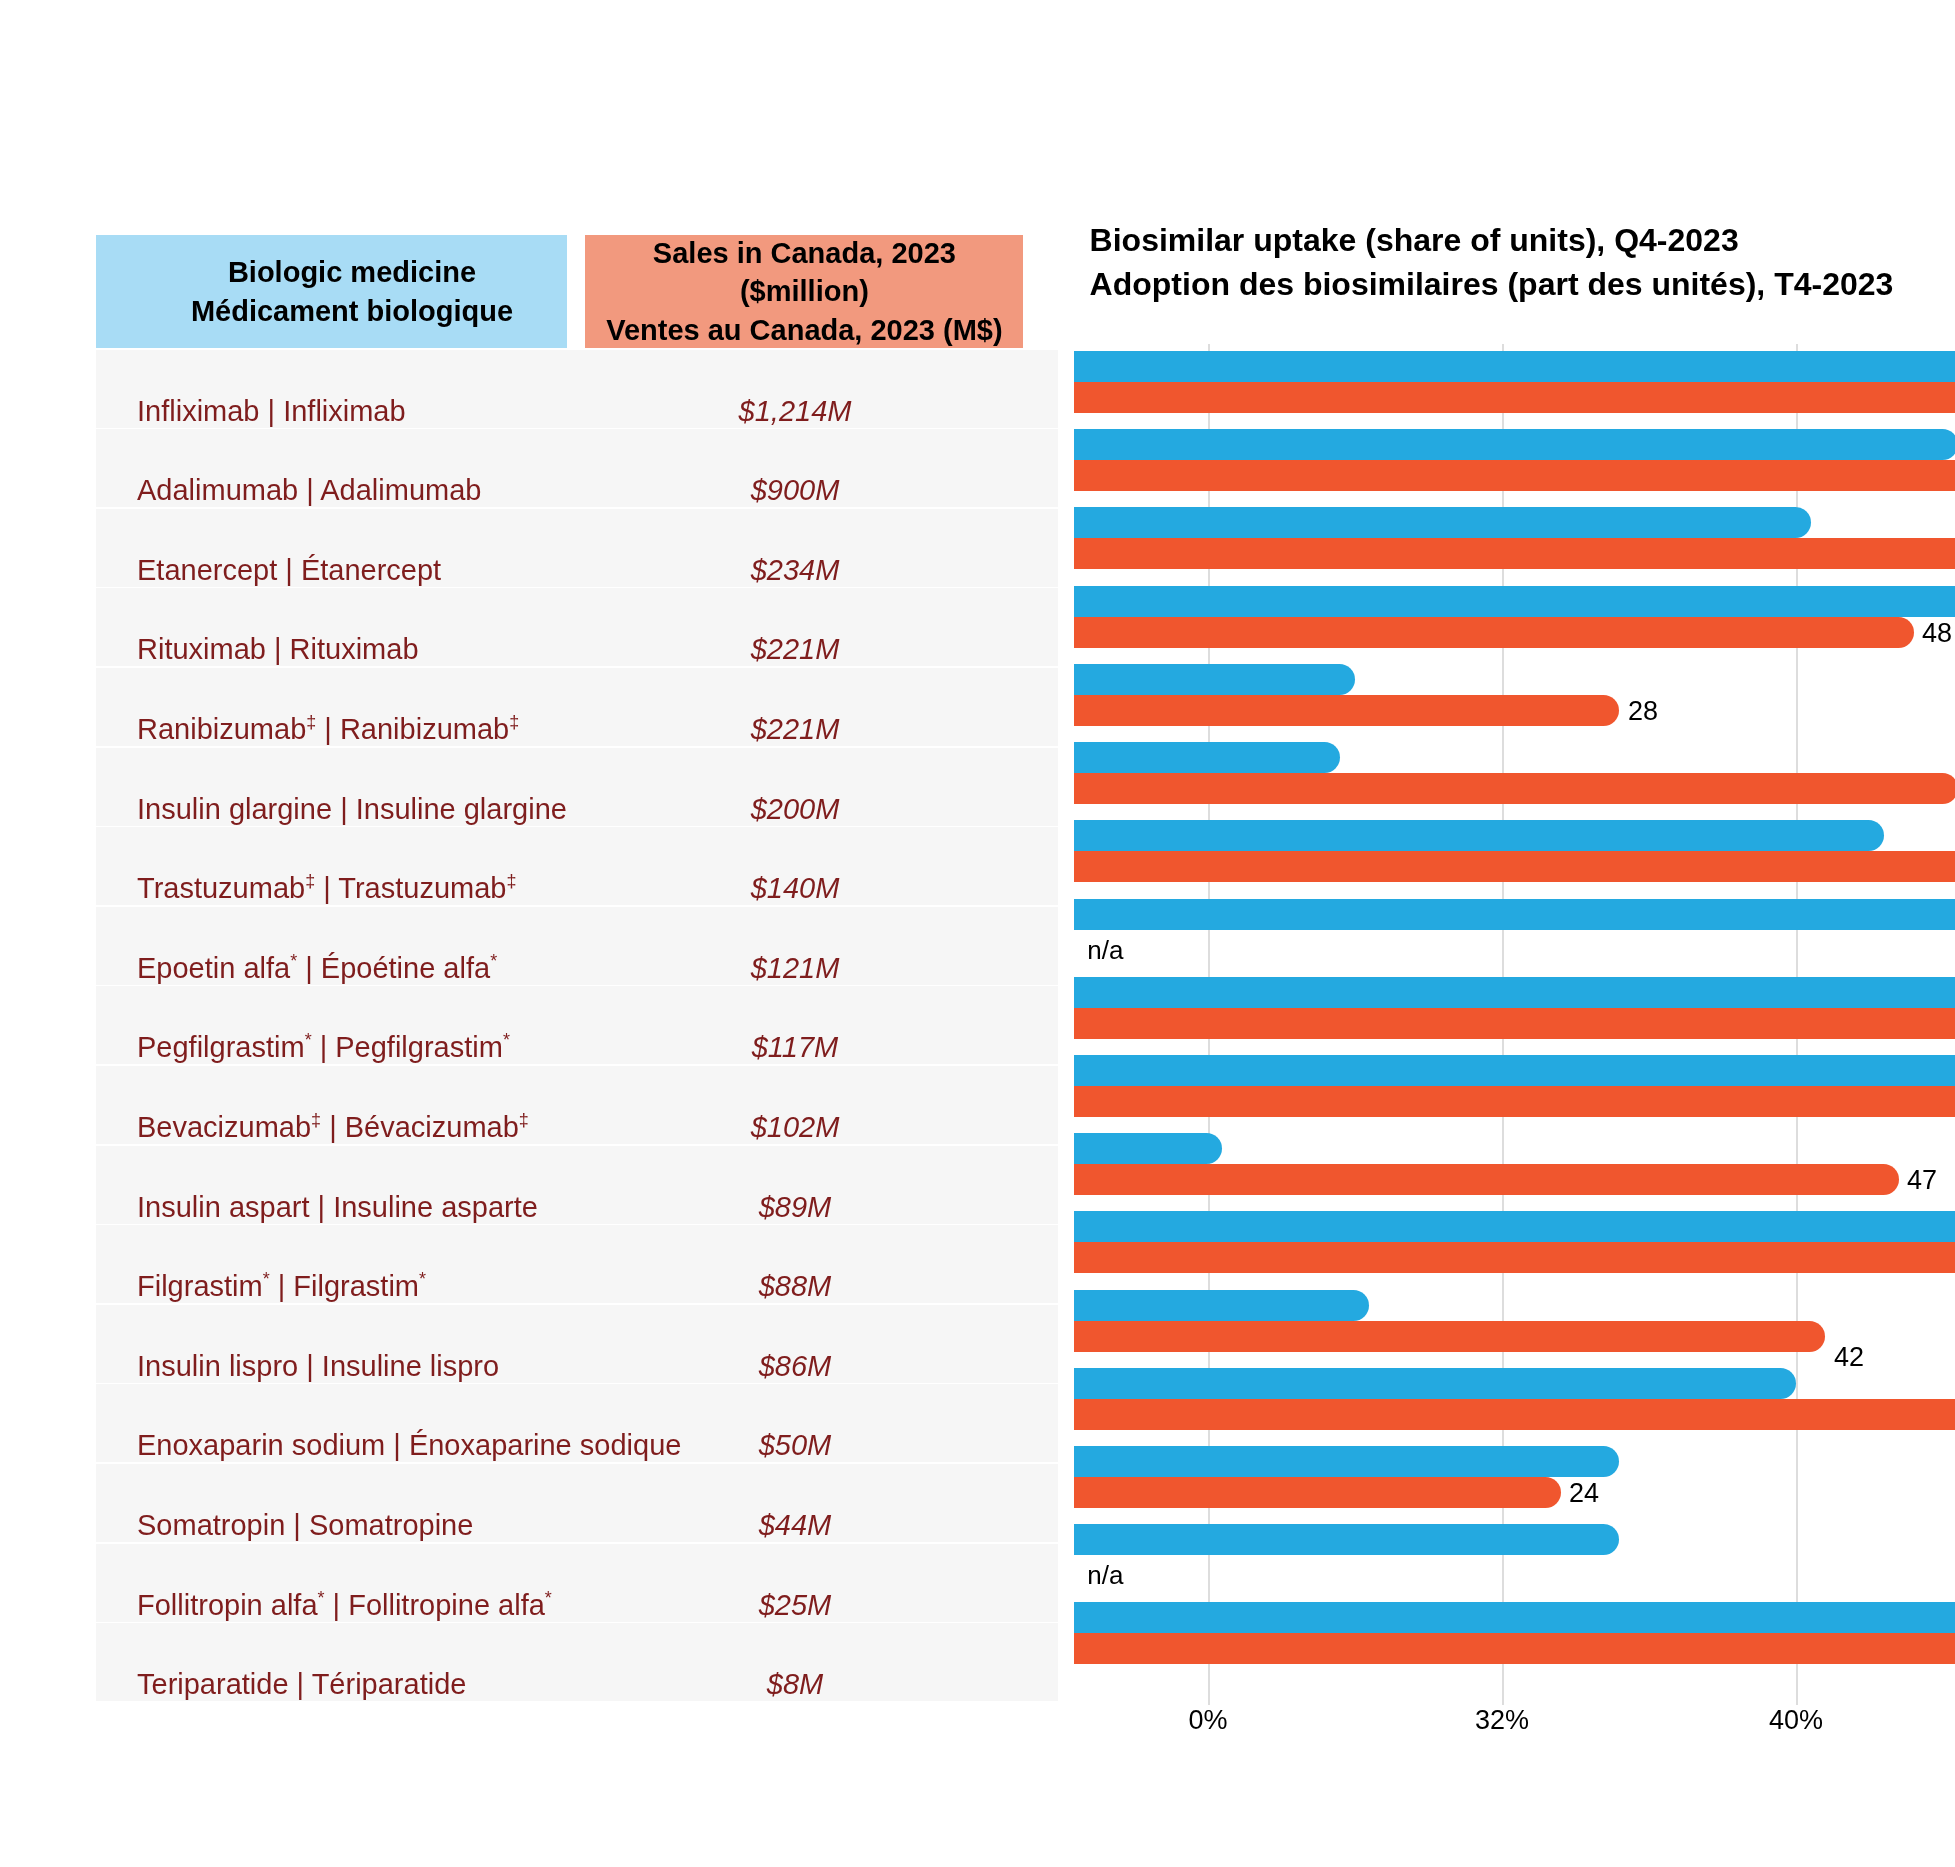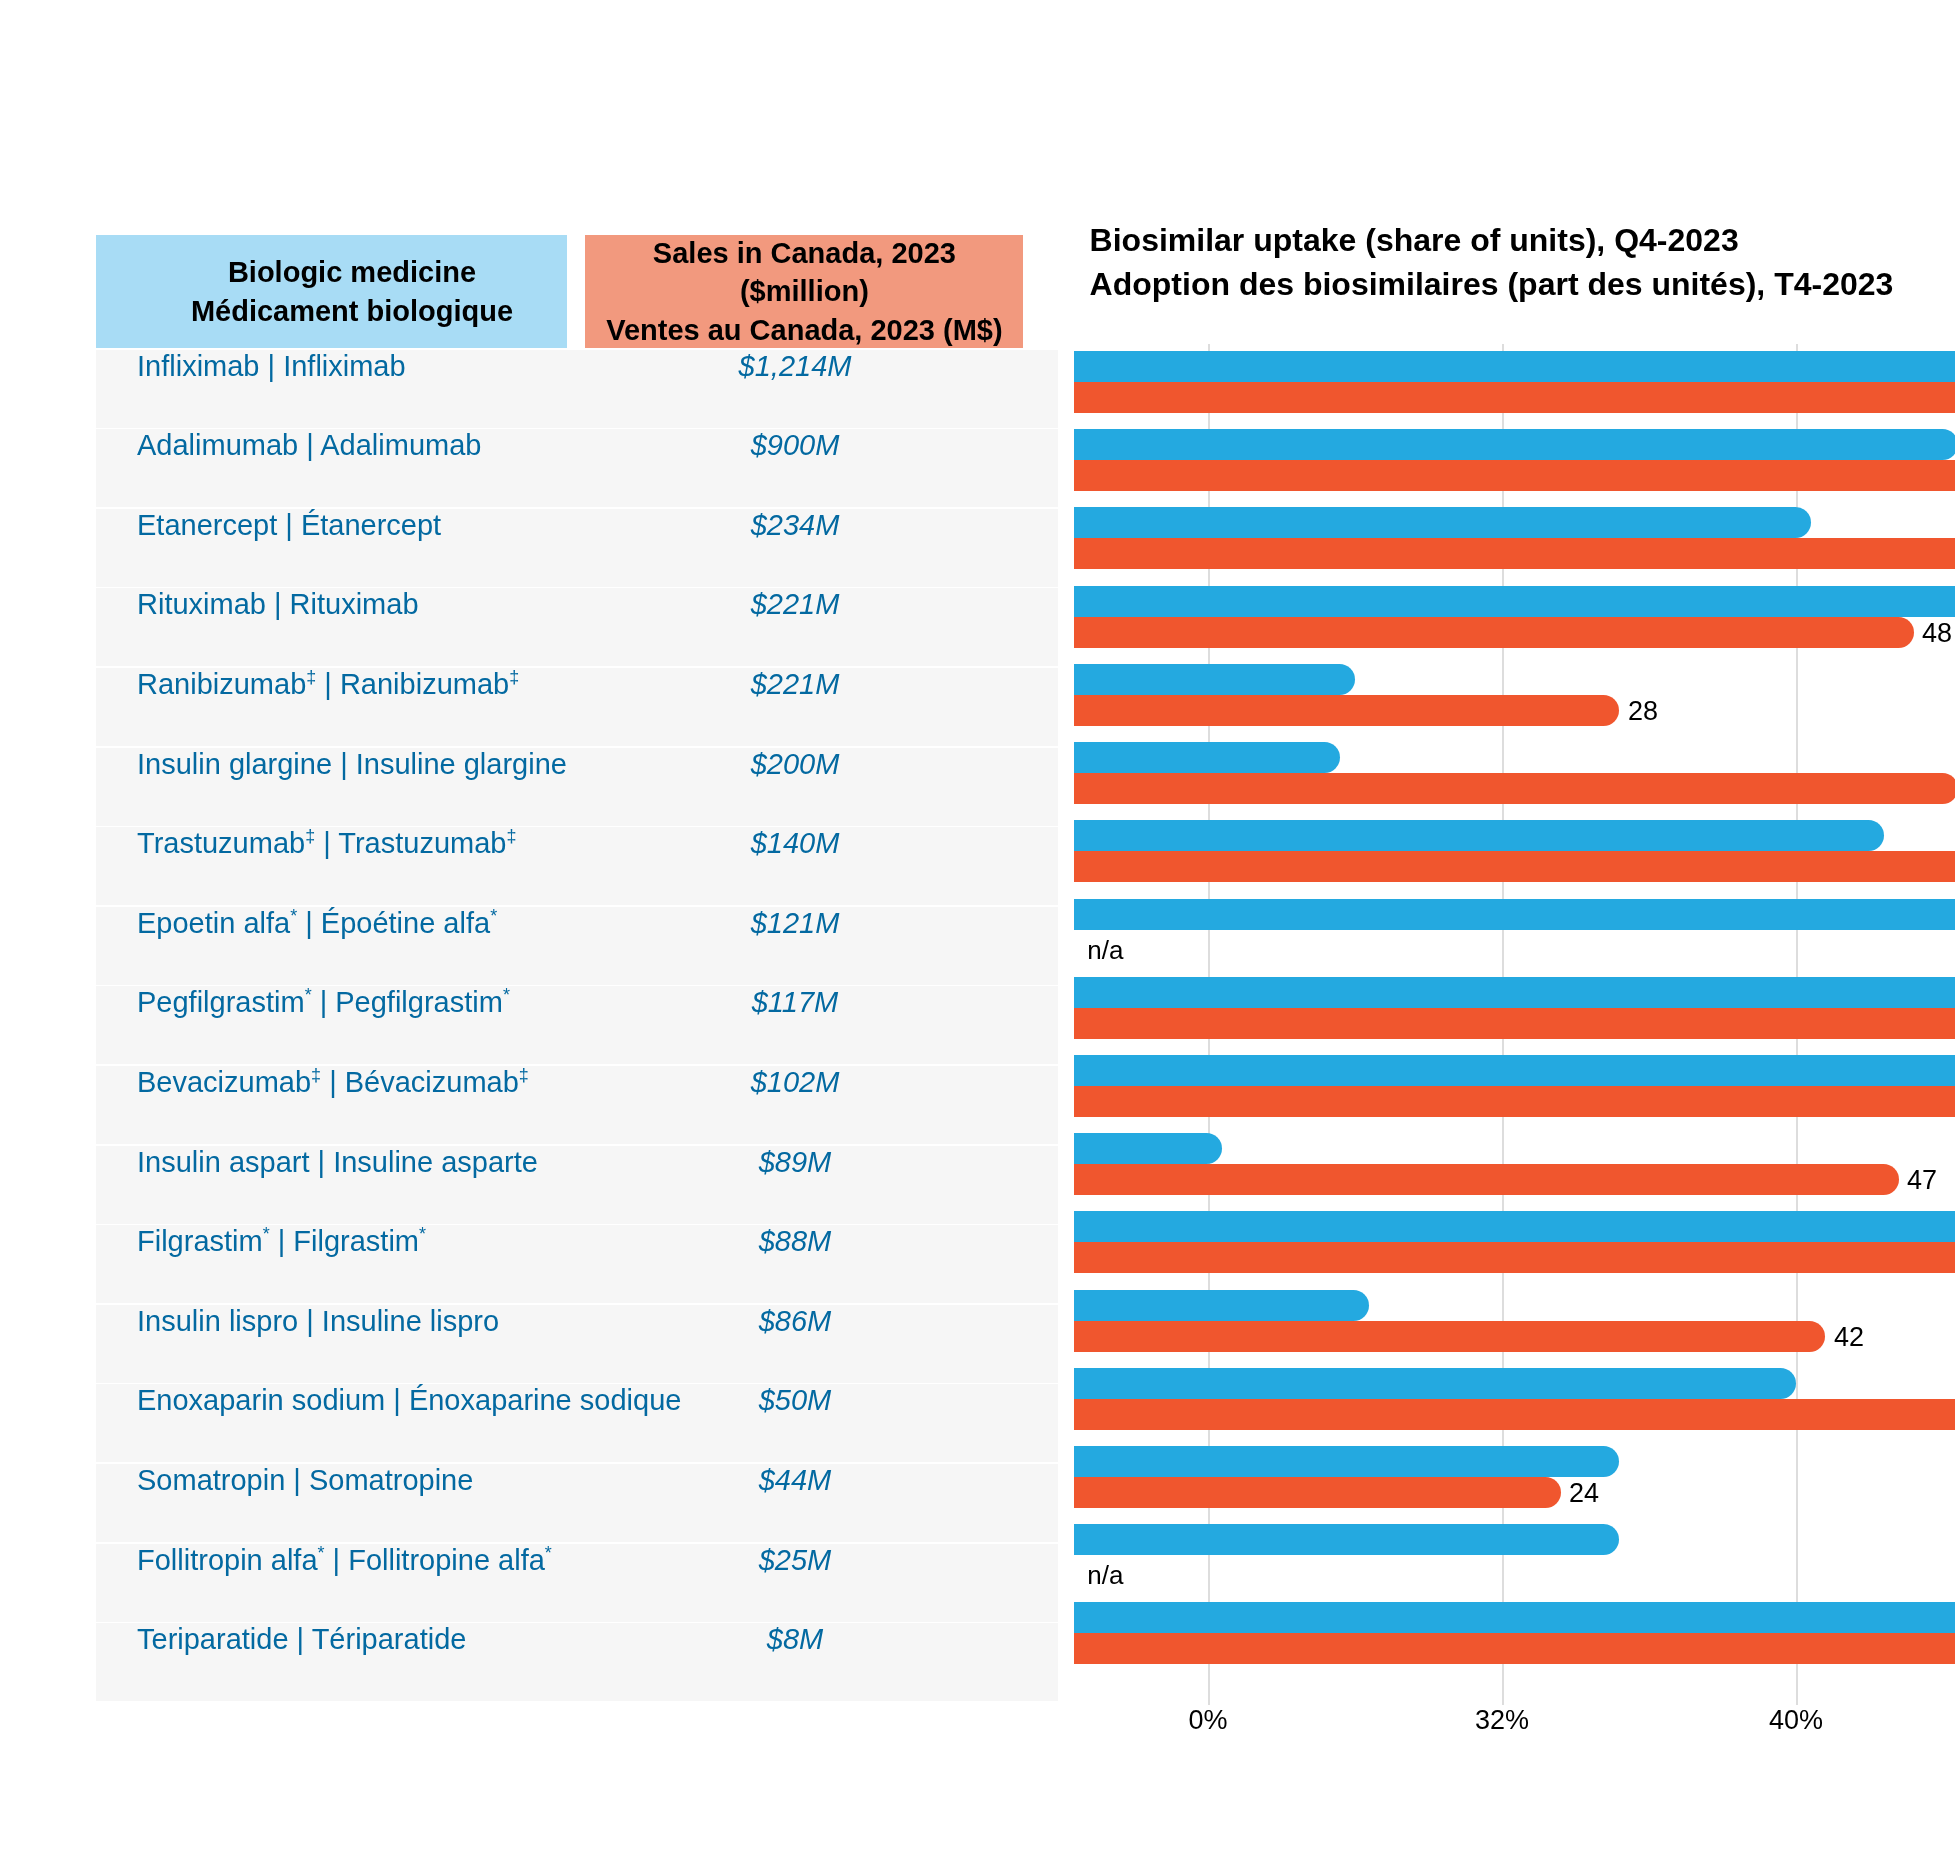--- a/index.html
+++ b/index.html
@@ -20,24 +20,24 @@
 
   .thead { display: flex; align-items: stretch; height: 113px; }
   .th {
     display: flex; flex-direction: column; justify-content: center;
     font-weight: bold; color: #000; font-size: 29px; line-height: 1.32; align-items: center;
   }
   .th-name { width: 471px; background: #A8DCF5; padding-left: 41px; }
   .th-sales { width: 438px; margin-left: 18.4px; background: #F2997E; align-items: center; text-align: center; }
 
   .trow {
-    display: flex; align-items: flex-start;
+    display: flex; align-items: flex-end;
     height: 78px; margin-top: 1.6px;
     background: #F6F6F6;
-    font-size: 29px; color: #0369a1;
+    font-size: 29px; color: #7f1d1d;
   }
   .trow .cell-name { width: 471px; padding-left: 41px; white-space: nowrap; }
   .trow .cell-sales { width: 456px; text-align: center; white-space: nowrap; font-style: italic; }
   sup { font-size: 0.62em; vertical-align: super; line-height: 0; }
 
   
   .chart { position: absolute; left: 1074px; top: 219px; width: 1838px; }
 
   .chart-title { font-size: 32px; font-weight: bold; color: #000; line-height: 1.36; margin-left: 15.6px; }
 
@@ -209,21 +209,21 @@
           <div class="bar cad" style="width: 825px; background: rgb(240, 86, 46);"></div>
           <div class="val" style="left: 833px;">47</div>
         </div>
         <div class="brow" style="top: 867px; height: 78px;">
           <div class="bar oecd" style="width: 1545px; background: rgb(36, 169, 224);"></div>
           <div class="bar cad" style="width: 1487px; background: rgb(240, 86, 46);"></div>
         </div>
         <div class="brow" style="top: 946px; height: 78px;">
           <div class="bar oecd" style="width: 295px; background: rgb(36, 169, 224);"></div>
           <div class="bar cad" style="width: 751px; background: rgb(240, 86, 46);"></div>
-          <div class="val" style="left: 760px;">42</div>
+          <div class="val" style="left: 760px; margin-top: 20px;">42</div>
         </div>
         <div class="brow" style="top: 1024px; height: 78px;">
           <div class="bar oecd" style="width: 722px; background: rgb(36, 169, 224);"></div>
           <div class="bar cad" style="width: 1207px; background: rgb(240, 86, 46);"></div>
         </div>
         <div class="brow" style="top: 1102px; height: 78px;">
           <div class="bar oecd" style="width: 545px; background: rgb(36, 169, 224);"></div>
           <div class="bar cad" style="width: 487px; background: rgb(240, 86, 46);"></div>
           <div class="val" style="left: 495px;">24</div>
         </div>

